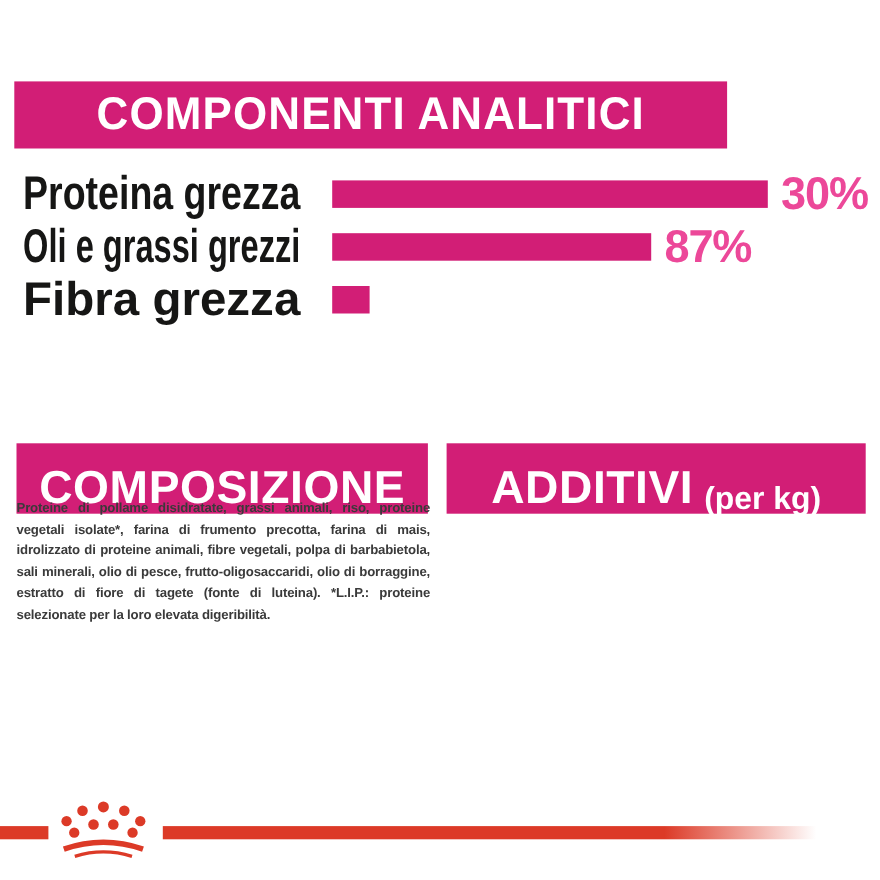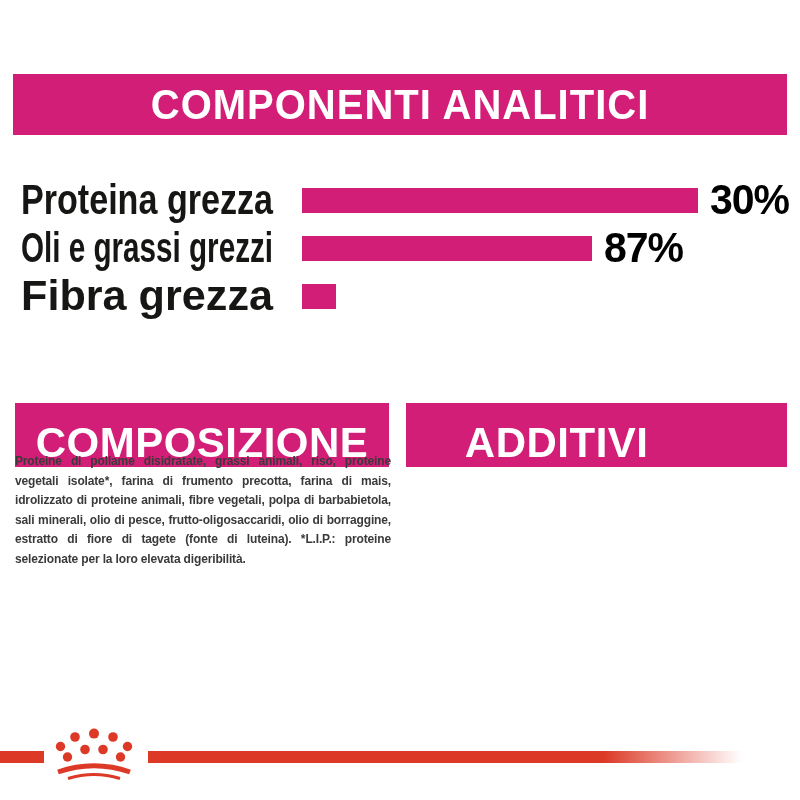--- a/index.html
+++ b/index.html
@@ -1,42 +1,42 @@
 <!DOCTYPE html>
 <html><head>
 <meta charset="utf-8">
 <style>
   html,body{margin:0;padding:0;background:#fff;}
   .page{position:relative;width:800px;height:800px;background:#ffffff;overflow:hidden;
         font-family:"Liberation Sans","DejaVu Sans",sans-serif;}
 
   
-  .banner{position:absolute;left:13px;top:74px;width:774px;height:61px;background:#d21e76;
+  .banner{position:absolute;left:13px;top:74px;width:648px;height:61px;background:#d21e76;
           display:flex;align-items:center;justify-content:center;}
   .banner span{color:#ffffff;font-weight:bold;font-size:40px;letter-spacing:1px;
                transform:scaleY(1.04);white-space:nowrap;}
 
   
-  .chart{position:absolute;left:15px;top:176px;width:772px;}
+  .chart{position:absolute;left:15px;top:152px;width:772px;}
   .crow{display:flex;align-items:center;height:48px;}
   .clabel{width:287px;height:48px;flex:0 0 287px;}
   .clabel text{font-family:"Liberation Sans","DejaVu Sans",sans-serif;
                font-weight:bold;font-size:43px;fill:#161615;}
   .cbar{height:25px;background:#d21e76;flex:0 0 auto;}
-  .cval{font-weight:bold;font-size:41px;color:#000000;margin-left:12px;
+  .cval{font-weight:bold;font-size:41px;color:#ec4899;margin-left:12px;
         letter-spacing:-1px;white-space:nowrap;transform:scaleY(1.02);}
 
   
   .sec-head{position:absolute;top:403px;height:64px;background:#d21e76;
             display:flex;align-items:flex-end;justify-content:center;}
   .sec-head.comp{left:15px;width:374px;}
   .sec-head.addi{left:406px;width:381px;}
   .sec-head .t{color:#fff;font-weight:bold;font-size:42px;letter-spacing:0.5px;white-space:nowrap;}
-  .sec-head .suffix{color:#fff;font-weight:bold;font-size:19px;margin-left:10px;
-                    position:relative;top:18px;letter-spacing:0;}
+  .sec-head .suffix{color:#fff;font-weight:bold;font-size:29px;margin-left:10px;
+                    position:relative;top:4px;letter-spacing:0;}
 
   
   .body{position:absolute;top:452px;margin:0;text-align:justify;color:#3a3a3a;
         font-size:12px;line-height:19.6px;letter-spacing:-0.15px;font-weight:bold;}
   .body.comp{left:15px;width:376px;}
   .body.addi{left:408px;width:379px;}
 
   
   .band{position:absolute;top:751px;height:12px;background:#dc3a27;}
   .band.left{left:0;width:44px;}

